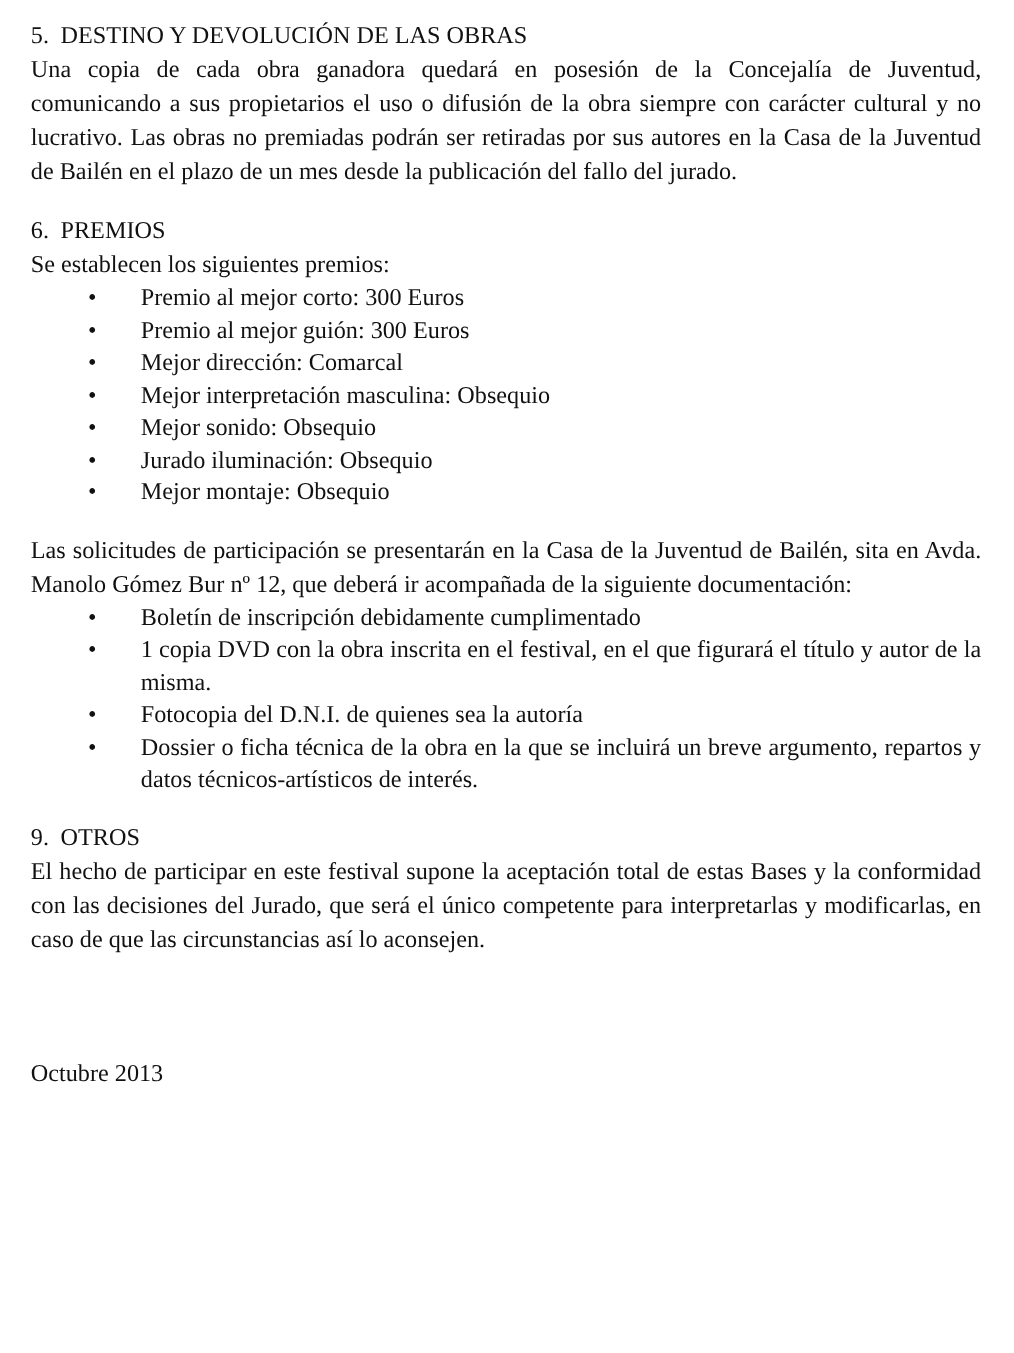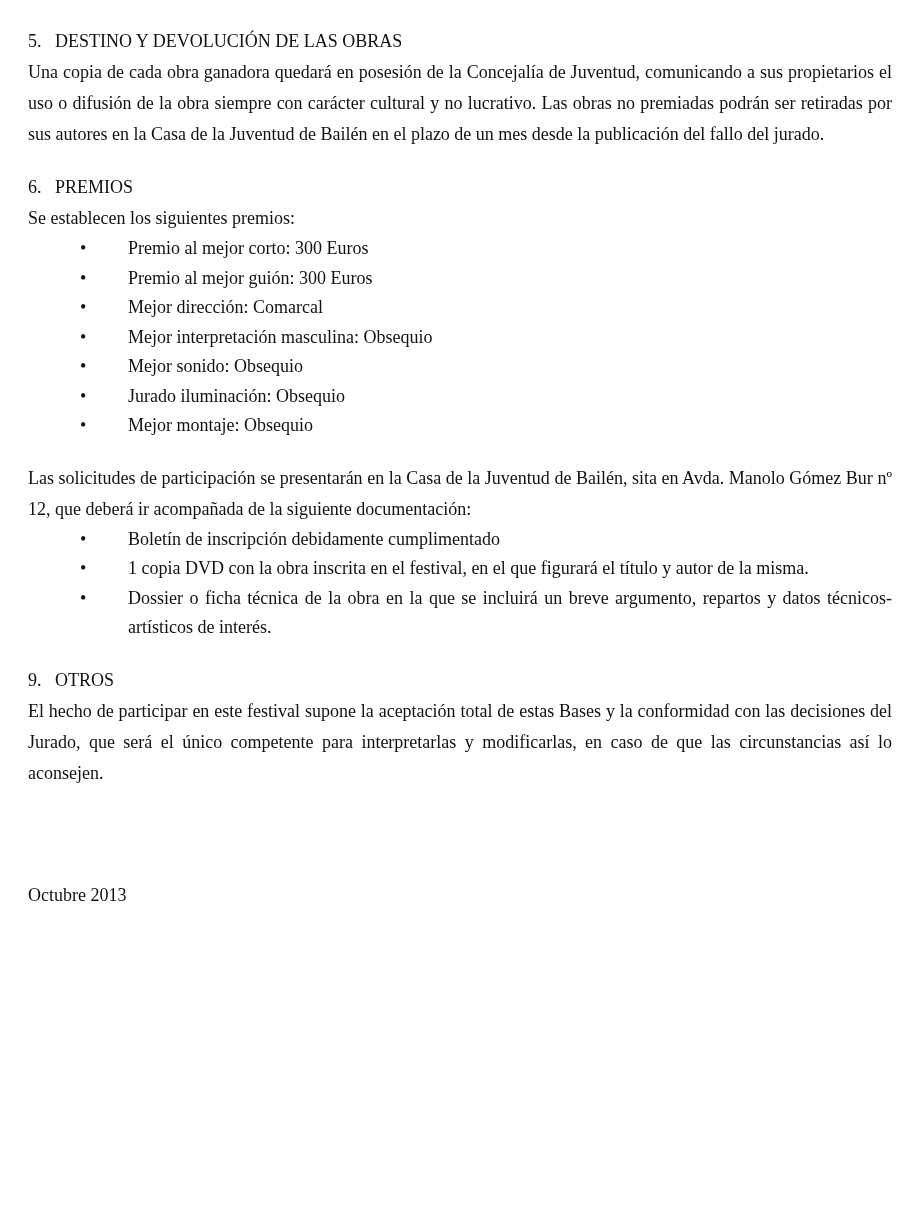--- a/index.html
+++ b/index.html
@@ -4,23 +4,23 @@
 <style>
   html, body { margin: 0; padding: 0; background: #ffffff; }
   .page {
     position: relative;
     width: 922px;
     height: 1230px;
     box-sizing: border-box;
     background: #ffffff;
     color: #111111;
     font-family: "Liberation Serif", "DejaVu Serif", serif;
-    font-size: 18px;
+    font-size: 22px;
     line-height: 31px;
-    padding: 26px 30px 0 28px;
+    padding: 16px 30px 0 28px;
     overflow: hidden;
   }
   .section { margin: 0 0 22px 0; }
   .section-heading { white-space: nowrap; }
   .section-number {
     display: inline-block;
     width: 27px;
   }
   .para {
     text-align: justify;
@@ -72,20 +72,21 @@
       <li>Jurado iluminación: Obsequio</li>
       <li>Mejor montaje: Obsequio</li>
     </ul>
   </div>
 
   <div class="section">
     <p class="para">Las solicitudes de participación se presentarán en la Casa de la Juventud de Bailén, sita en Avda. Manolo Gómez Bur nº 12, que deberá ir acompañada de la siguiente documentación:</p>
     <ul class="bullets">
       <li>Boletín de inscripción debidamente cumplimentado</li>
       <li>1 copia DVD con la obra inscrita en el festival, en el que figurará el título y autor de la misma.</li>
+      <li>Fotocopia del D.N.I. de quienes sea la autoría</li>
       <li>Dossier o ficha técnica de la obra en la que se incluirá un breve argumento, repartos y datos técnicos-artísticos de interés.</li>
     </ul>
   </div>
 
 
   <div class="section">
     <div class="section-heading">
       <span class="section-number">9.</span><span>OTROS</span>
     </div>
     <p class="para">El hecho de participar en este festival supone la aceptación total de estas Bases y la conformidad con las decisiones del Jurado, que será el único competente para interpretarlas y modificarlas, en caso de que las circunstancias así lo aconsejen.</p>

